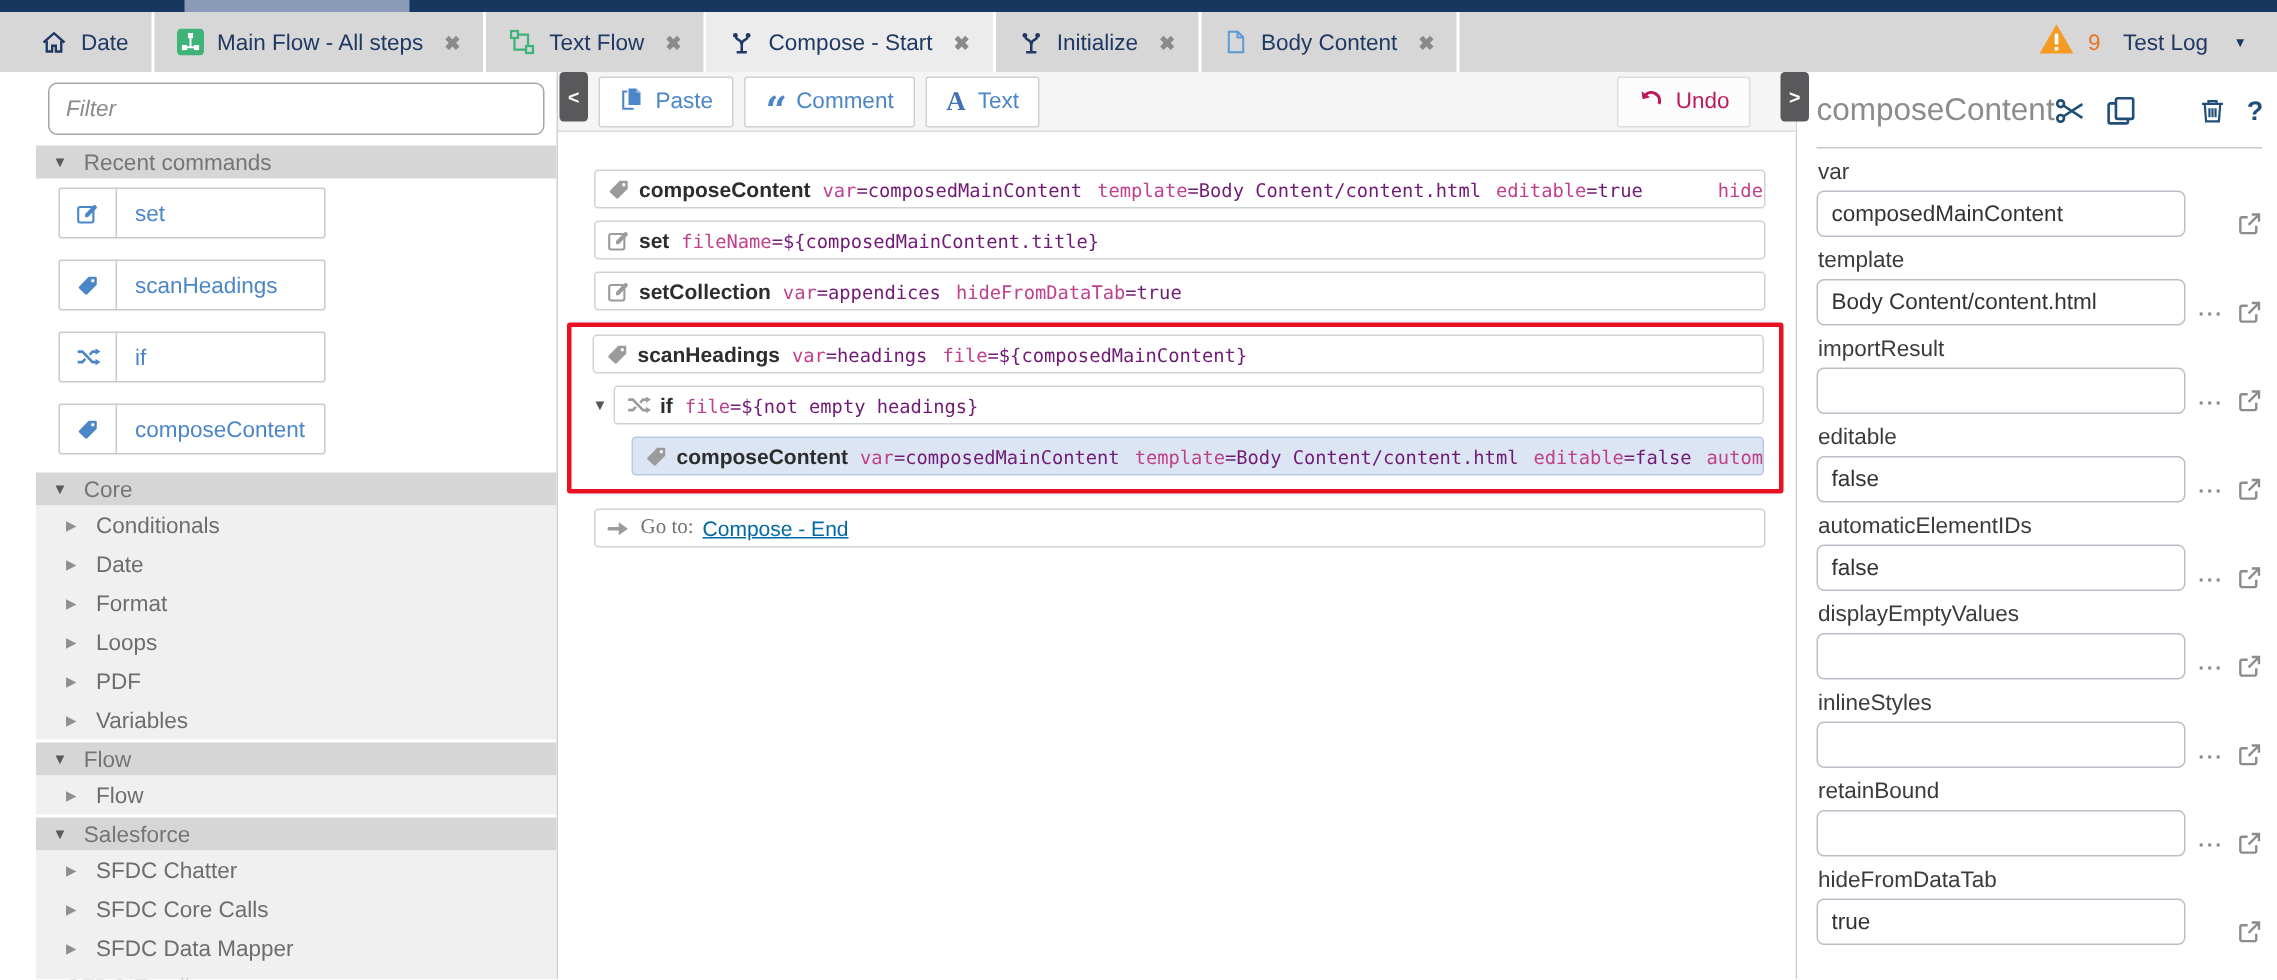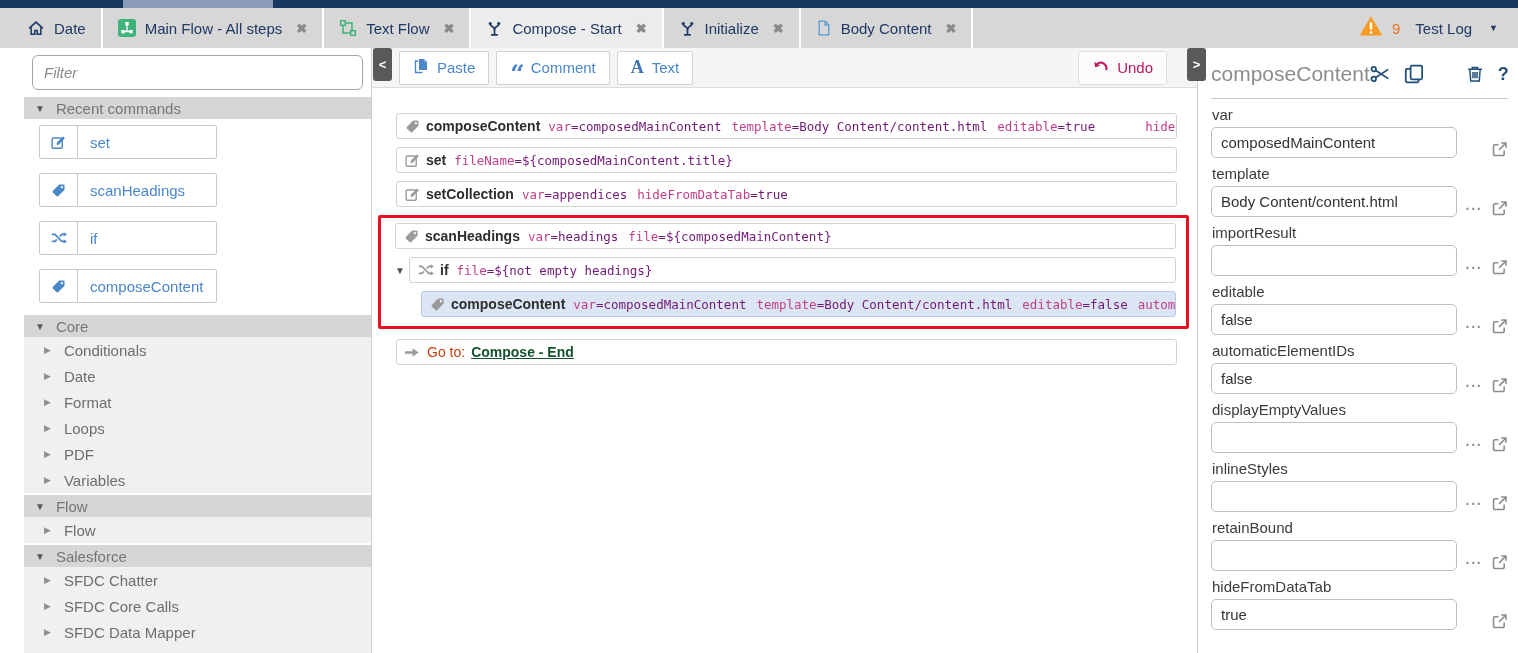--- a/index.html
+++ b/index.html
@@ -80,22 +80,22 @@
   .attr.gap-lg { margin-left:40px; }
   .an { color:#c0408c; }
   .av { color:#701a75; }
   .redbox { border:3px solid #e81123; border-radius:2px; margin:6px -12px 10px -18px;
      padding:5px 10px 1px 14px; }
   .ifline { display:flex; align-items:center; margin-bottom:8px; }
   .ifline .expander { font-size:10px; color:#555; width:14px; flex:none; cursor:pointer; }
   .ifline .row { flex:1; margin-bottom:0; }
   .row.nested { margin-left:26px; }
   .row.selected { background:#dbe5f3; border-color:#b9c9e2; }
-  .goto-label { color:#c2410c; font-size:14px; margin-left:7px; }
-  .goto-link { color:#14532d; font-size:14px; margin-left:6px; text-decoration:underline; cursor:pointer;font-weight:bold; }
+  .goto-label { color:#737373; font-size:14px; margin-left:7px;font-family:Liberation Serif, serif; }
+  .goto-link { color:#0369a1; font-size:14px; margin-left:6px; text-decoration:underline; cursor:pointer; }
 
   
   .rightpanel { width:321px; flex:none; border-left:1px solid #cfcfcf; padding:14px 10px 0 13px; background:#fff; }
   .rp-head { display:flex; align-items:center; }
   .rp-title { color:#8c8c8c; font-size:21px; flex:1; }
   .rp-icons { display:flex; align-items:center; gap:14px; color:#1f4e79; }
   .rp-icons .spacer { width:14px; }
   .rp-icons .help { font-weight:bold; font-size:18px; color:#1f4e79; cursor:pointer; }
   .rp-divider { border-bottom:1px solid #c9c9c9; margin:12px 0 2px 0; }
   .field label { display:block; font-size:15px; color:#3b3b3b; margin:7px 0 4px 1px; }

